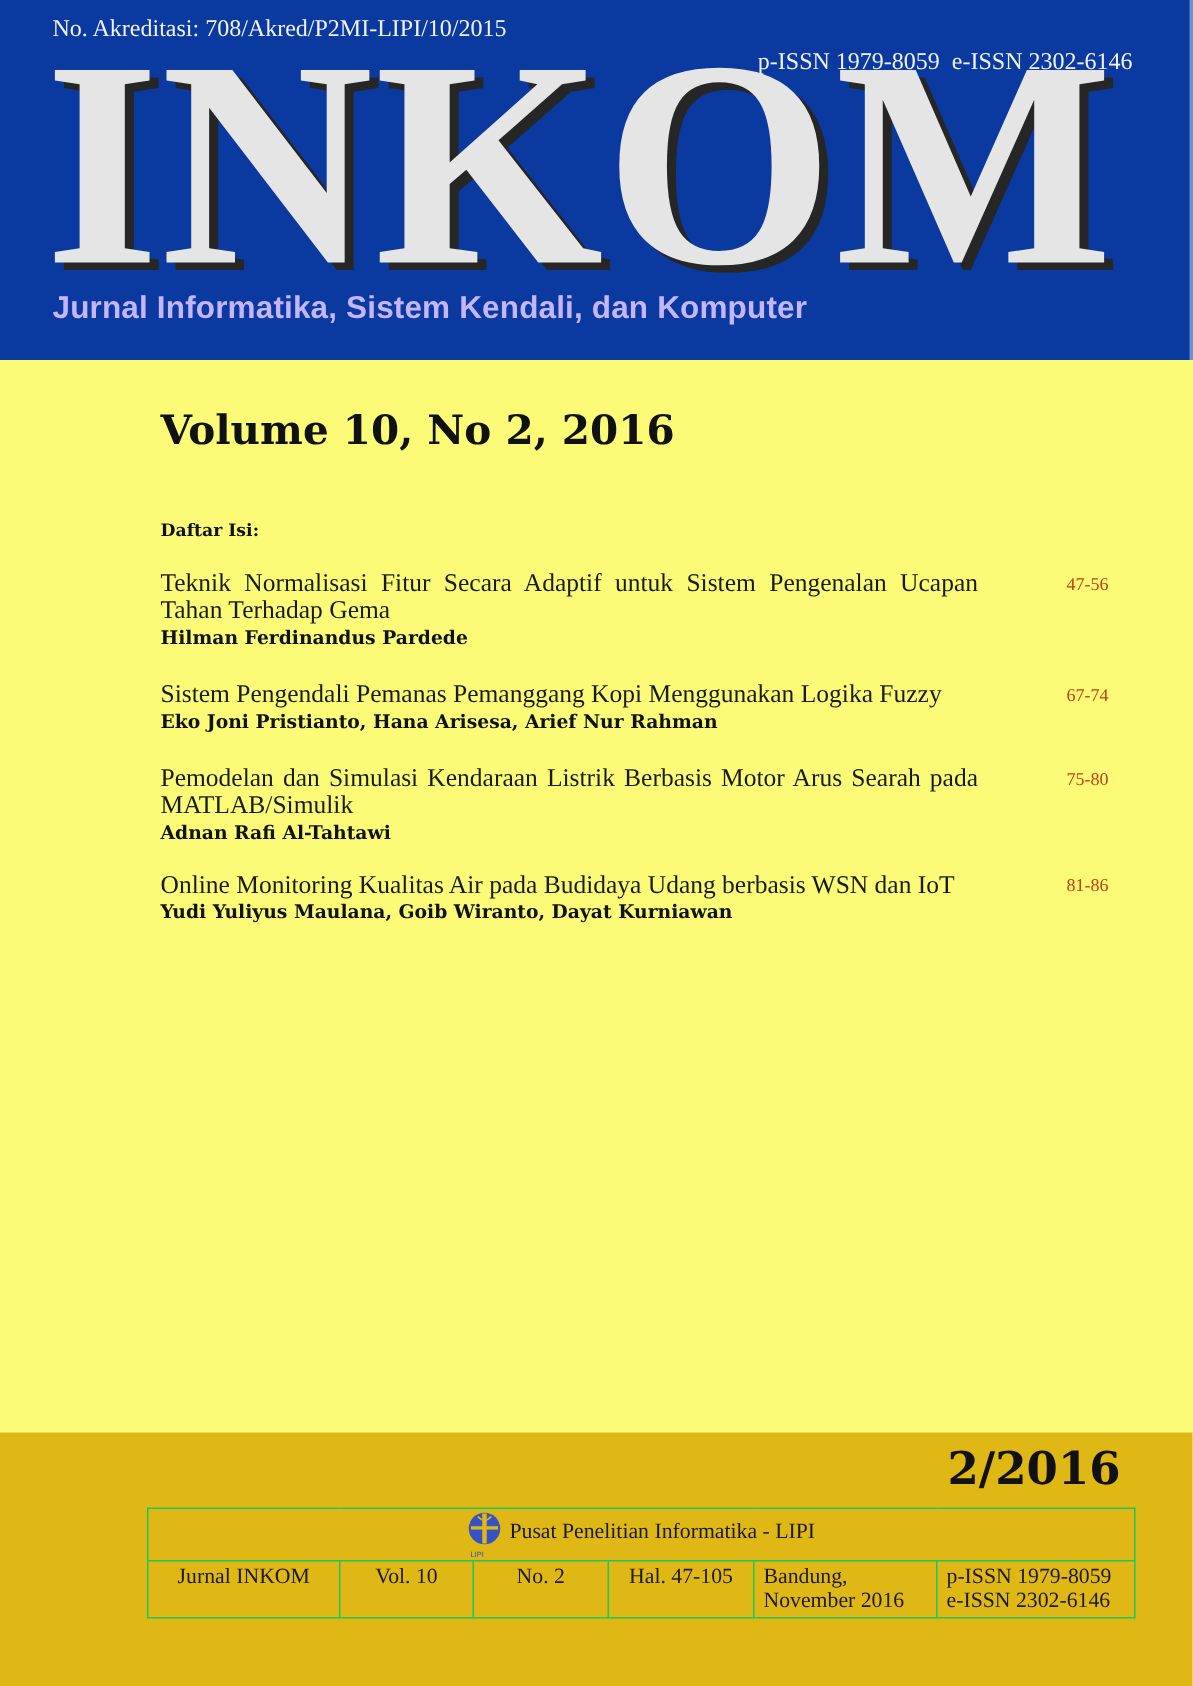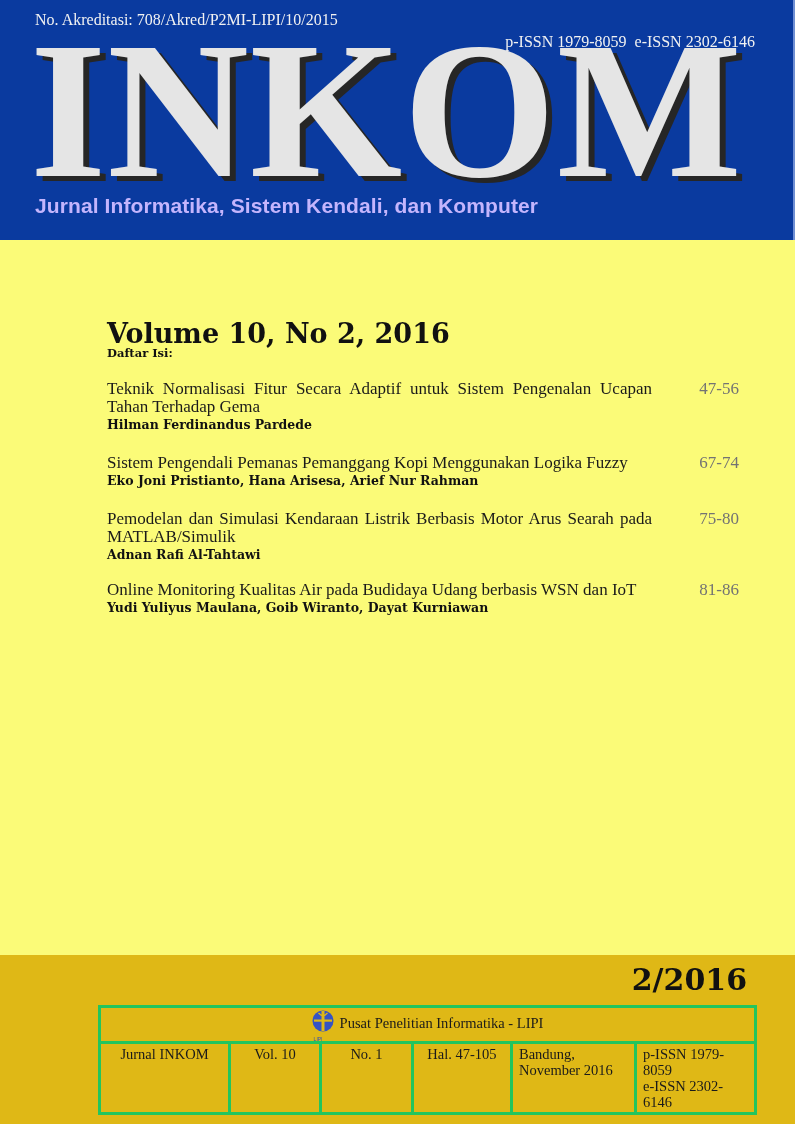--- a/index.html
+++ b/index.html
@@ -30,53 +30,53 @@
     white-space: nowrap;
   }
   .subtitle {
     position: absolute; left: 35px; top: 194px;
     font-family: Liberation Sans, sans-serif; font-weight: bold; font-size: 21px;
     color: #c4b5fd; white-space: nowrap; letter-spacing: 0.1px;
   }
   .volume {
     position: absolute; left: 107px; top: 272px;
     font-family: "DejaVu Serif", serif; font-weight: bold; font-size: 27px;
-    color: #111; white-space: nowrap; margin-top: 46px;
+    color: #111; white-space: nowrap;
   }
   .toc-heading {
     position: absolute; left: 107px; top: 346px;
     font-size: 11.5px; font-weight: bold; color: #111;
   }
   .toc { position: absolute; left: 107px; top: 380px; width: 632px; }
   .entry { position: relative; margin-bottom: 17px; }
   .entry .etitle {
     width: 545px; font-family: "Liberation Serif", serif; font-size: 17px;
     line-height: 18px; text-align: justify; color: #1a1a1a;
   }
   .entry .pages {
     position: absolute; right: 0; top: 0;
-    font-family: "Liberation Serif", serif; font-size: 17px; line-height: 18px; color: #737373;
+    font-family: "Liberation Serif", serif; font-size: 12px; line-height: 18px; color: #c2410c;
   }
   .entry .authors {
     font-family: "DejaVu Serif", serif; font-weight: bold; font-size: 12.5px; line-height: 18px; color: #111;
   }
   .footer {
     position: absolute; left: 0; top: 955px; width: 795px; height: 169px;
     background: #dfb816;
   }
   .issue-label {
     position: absolute; right: 48px; top: 962px;
     font-family: "DejaVu Serif", serif; font-weight: bold; font-size: 30px; color: #111;
   }
   table.pub {
     position: absolute; left: 98px; top: 1005px; width: 659px;
     border-collapse: collapse;
     font-family: "Liberation Serif", serif; font-size: 14.5px; color: #1a1a1a;
   }
-  table.pub td { border: 3px solid #22c55e; padding: 2px 6px; vertical-align: top; line-height: 16px; }
+  table.pub td { border: 1px solid #22c55e; padding: 2px 6px; vertical-align: top; line-height: 16px; }
   table.pub td.center { text-align: center; }
   .org-cell { height: 24px; text-align: center; }
   .org-wrap { display: inline-flex; align-items: center; gap: 6px; }
   .logo { position: relative; width: 22px; height: 26px; }
   .logo svg { display: block; }
   .logo .lipi { position: absolute; left: 2px; top: 21px; font-size: 5px; font-family: "Liberation Sans", sans-serif; color: #3550b0; }
 </style>
 </head>
 <body>
 
@@ -131,21 +131,21 @@
           </svg>
           <span class="lipi">LIPI</span>
         </span>
         <span>Pusat Penelitian Informatika - LIPI</span>
       </span>
     </td>
   </tr>
   <tr style="height:38px">
     <td class="center" style="width:115px">Jurnal INKOM</td>
     <td class="center" style="width:76px">Vol. 10</td>
-    <td class="center" style="width:77px">No. 1</td>
+    <td class="center" style="width:77px">No. 2</td>
     <td class="center" style="width:84px">Hal. 47-105</td>
     <td style="width:109px">
       <div>Bandung,</div>
       <div>November 2016</div>
     </td>
     <td>
       <div>p-ISSN 1979-8059</div>
       <div>e-ISSN 2302-6146</div>
     </td>
   </tr>

